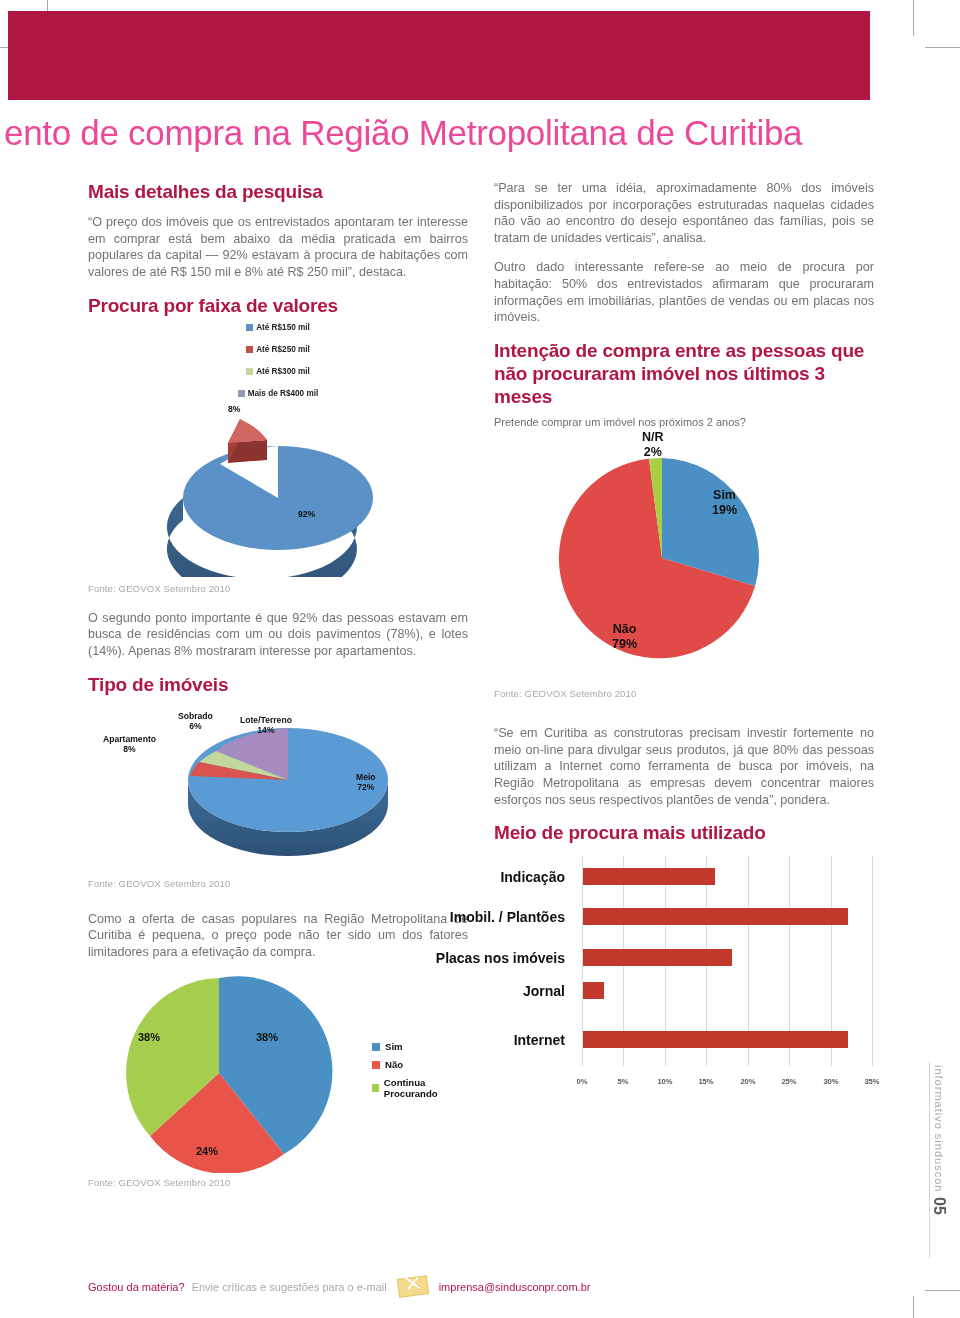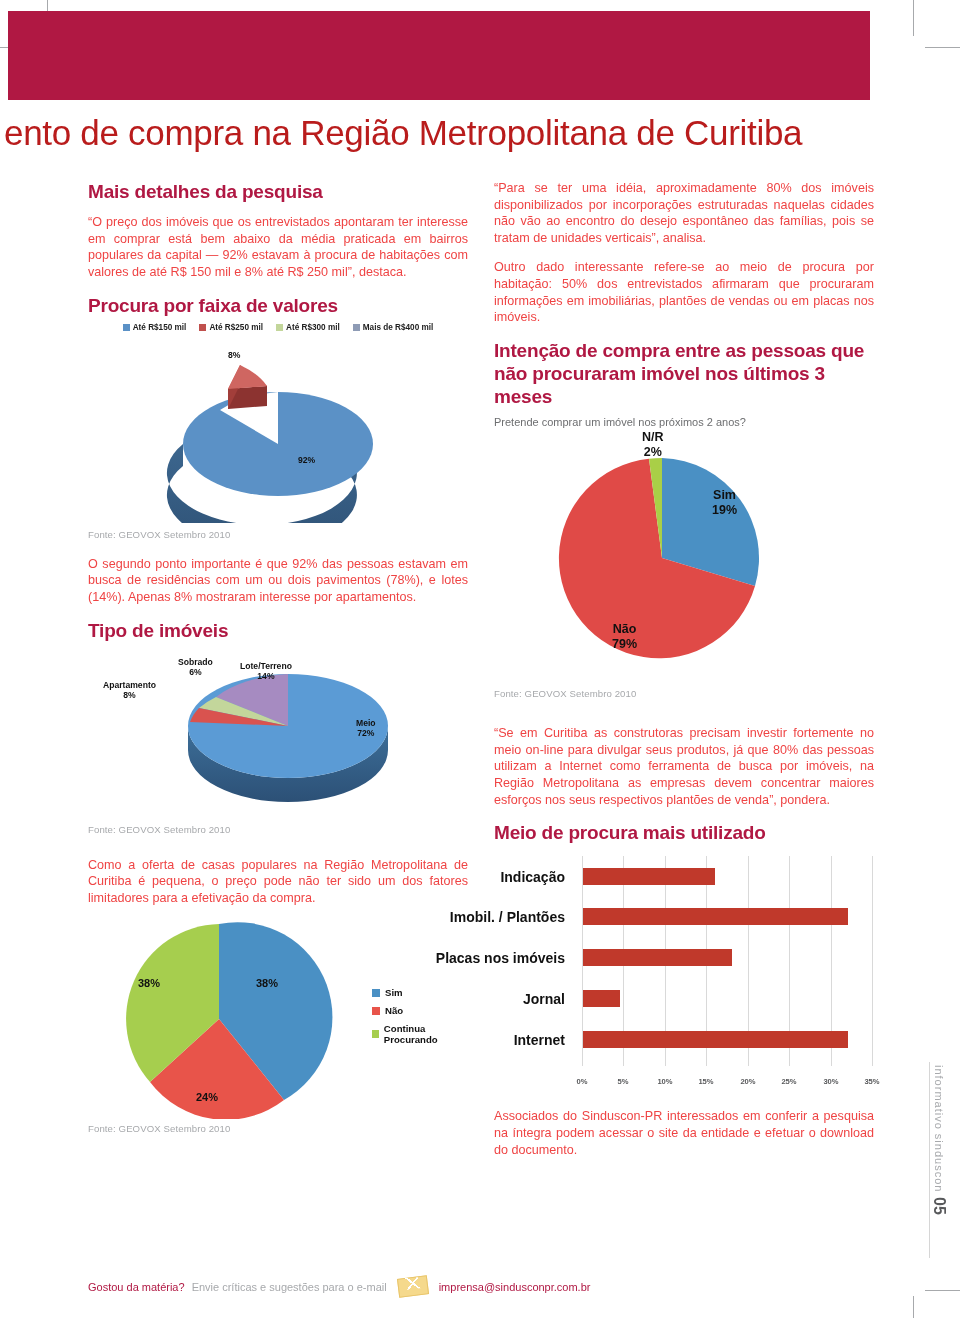--- a/index.html
+++ b/index.html
@@ -23,42 +23,42 @@
   }
 
   
   .title {
     position:absolute;
     left:4px; top:113px;
     width:900px;
     font-size:35px;
     font-weight:400;
     letter-spacing:-0.3px;
-    color:#b91c1c;
+    color:#ec4899;
     white-space:nowrap;
   }
 
   
   .colL { position:absolute; left:88px; top:180px; width:380px; }
   .colR { position:absolute; left:494px; top:180px; width:380px; }
 
   h2.sec {
     color:#b01843;
     font-size:19px;
     font-weight:700;
     line-height:1.22;
     margin-bottom:11px;
     letter-spacing:-0.2px;
   }
 
   p.body {
     font-size:12.6px;
     line-height:16.6px;
     text-align:justify;
-    color:#ef4444;
+    color:#737373;
     margin-bottom:13px;
   }
   p.lead { font-size:12.2px; }
 
   .fonte {
     font-size:9.6px;
     color:#a7a9ac;
     letter-spacing:0.1px;
   }
 
@@ -172,21 +172,21 @@
   <div class="title">ento de compra na Região Metropolitana de Curitiba</div>
 
   <div class="colL">
 
     <h2 class="sec">Mais detalhes da pesquisa</h2>
 
     <p class="body">“O preço dos imóveis que os entrevistados apontaram ter interesse em comprar está bem abaixo da média praticada em bairros populares da capital — 92% estavam à procura de habitações com valores de até R$ 150 mil e 8% até R$ 250 mil”, destaca.</p>
 
     <h2 class="sec" style="margin-top:6px;margin-bottom:6px;">Procura por faixa de valores</h2>
 
-    <div class="legend-row" style="margin-bottom:16px;">
+    <div class="legend-row" style="margin-bottom:4px;flex-direction:column;">
       <div class="li">
         <span class="swatch" style="background:#5b91c6"></span>
         <span>Até R$150 mil</span>
       </div>
       <div class="li">
         <span class="swatch" style="background:#c0504d"></span>
         <span>Até R$250 mil</span>
       </div>
       <div class="li">
         <span class="swatch" style="background:#c3d69b"></span>
@@ -338,38 +338,37 @@
 
       <div class="bc-bar" style="left:1px;top:12px;width:132px;">
         <span class="bc-cat" style="top:9px;">Indicação</span>
       </div>
       <div class="bc-bar" style="left:1px;top:52px;width:265px;">
         <span class="bc-cat" style="top:9px;">Imobil. / Plantões</span>
       </div>
       <div class="bc-bar" style="left:1px;top:93px;width:149px;">
         <span class="bc-cat" style="top:9px;">Placas nos imóveis</span>
       </div>
-      <div class="bc-bar" style="left:1px;top:134px;width:37px;">
+      <div class="bc-bar" style="left:1px;top:126px;width:21px;">
         <span class="bc-cat" style="top:9px;">Jornal</span>
       </div>
       <div class="bc-bar" style="left:1px;top:175px;width:265px;">
         <span class="bc-cat" style="top:9px;">Internet</span>
       </div>
 
       <div class="bc-tick" style="left:0px;">0%</div>
       <div class="bc-tick" style="left:41px;">5%</div>
       <div class="bc-tick" style="left:83px;">10%</div>
       <div class="bc-tick" style="left:124px;">15%</div>
       <div class="bc-tick" style="left:166px;">20%</div>
       <div class="bc-tick" style="left:207px;">25%</div>
       <div class="bc-tick" style="left:249px;">30%</div>
       <div class="bc-tick" style="left:290px;">35%</div>
     </div>
 
-    <p class="body" style="margin-top:20px;">Associados do Sinduscon-PR interessados em conferir a pesquisa na íntegra podem acessar o site da entidade e efetuar o download do documento.</p>
   </div>
 
   <div class="footer">
     <span class="q">Gostou da matéria?</span>
     <span class="t">Envie críticas e sugestões para o e-mail</span>
     <span class="envelope"></span>
     <span class="mail">imprensa@sindusconpr.com.br</span>
   </div>
 
   <div class="sidebar-line"></div>

